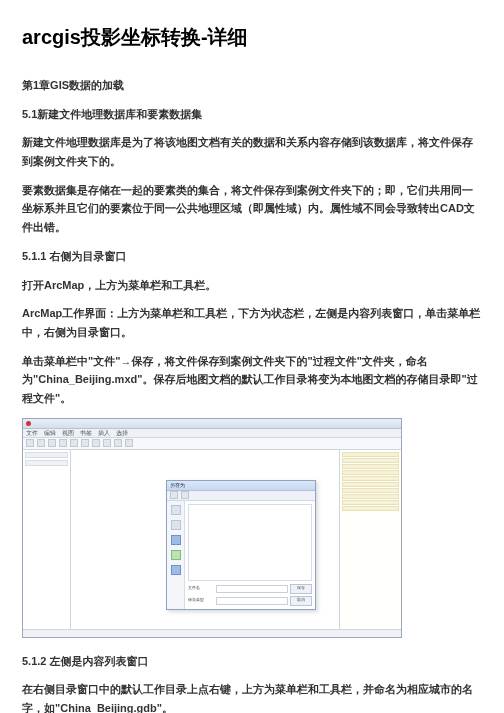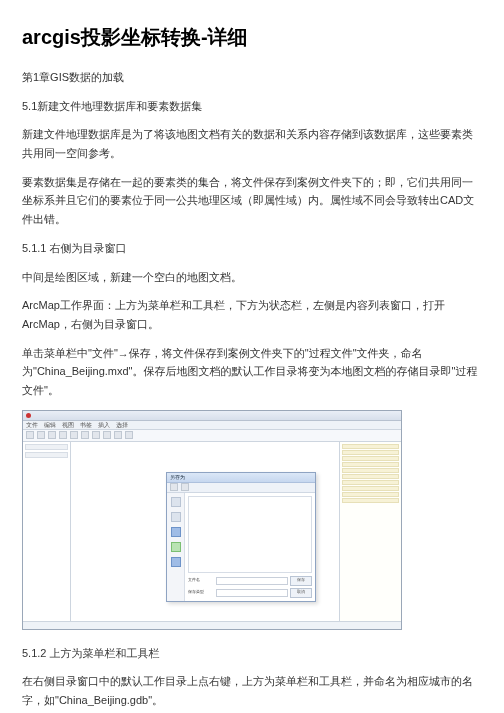--- a/index.html
+++ b/index.html
@@ -9,25 +9,26 @@
     width: 504px;
     padding: 20px 22px;
     color: #333;
     font-size: 11px;
     line-height: 1.7;
   }
   h1 {
     font-size: 20px;
     font-weight: 700;
     color: #000;
-    margin-bottom: 14px;
+    margin-bottom: 22px;
   }
   .para {
     margin-bottom: 10px;
     color: #333;
+    font-weight: bold;
   }
   .screenshot {
     margin: 10px 0 14px 0;
     display: flex;
     justify-content: flex-start;
   }
   .app-window {
     width: 380px;
     height: 220px;
     border: 1px solid #9aa7b8;
@@ -138,25 +139,25 @@
     height:8px; background:#eef2f7; border-top:1px solid #cdd5df;
   }
 </style>
 </head>
 <body>
 
 <h1>arcgis投影坐标转换-详细</h1>
 
 <p class="para">第1章GIS数据的加载</p>
 <p class="para">5.1新建文件地理数据库和要素数据集</p>
-<p class="para">新建文件地理数据库是为了将该地图文档有关的数据和关系内容存储到该数据库，这些要素类共用同一空间参考。</p>
+<p class="para">新建文件地理数据库是为了将该地图文档有关的数据和关系内容存储到该数据库，将文件保存到案例文件夹下的。</p>
 <p class="para">要素数据集是存储在一起的要素类的集合，将文件保存到案例文件夹下的；即，它们共用同一坐标系并且它们的要素位于同一公共地理区域（即属性域）内。属性域不同会导致转出CAD文件出错。</p>
 <p class="para">5.1.1 右侧为目录窗口</p>
-<p class="para">中间是绘图区域，新建一个空白的地图文档。</p>
-<p class="para">ArcMap工作界面：上方为菜单栏和工具栏，下方为状态栏，左侧是内容列表窗口，打开ArcMap，右侧为目录窗口。</p>
+<p class="para">打开ArcMap，上方为菜单栏和工具栏。</p>
+<p class="para">ArcMap工作界面：上方为菜单栏和工具栏，下方为状态栏，左侧是内容列表窗口，单击菜单栏中，右侧为目录窗口。</p>
 <p class="para">单击菜单栏中"文件"→保存，将文件保存到案例文件夹下的"过程文件"文件夹，命名为"China_Beijing.mxd"。保存后地图文档的默认工作目录将变为本地图文档的存储目录即"过程文件"。</p>
 
 <div class="screenshot">
   <div class="app-window">
     <div class="app-titlebar">
       <span class="dot"></span>
     </div>
     <div class="app-menubar">
       <span>文件</span>
       <span>编辑</span>
@@ -225,14 +226,14 @@
         <div class="rp-item"></div>
         <div class="rp-item"></div>
         <div class="rp-item"></div>
         <div class="rp-item"></div>
       </div>
     </div>
     <div class="app-status"></div>
   </div>
 </div>
 
-<p class="para">5.1.2 上方为菜单栏和工具栏</p>
+<p class="para">5.1.2 左侧是内容列表窗口</p>
 <p class="para">在右侧目录窗口中的默认工作目录上点右键，上方为菜单栏和工具栏，并命名为相应城市的名字，如"China_Beijing.gdb"。</p>
 
 </body></html>

